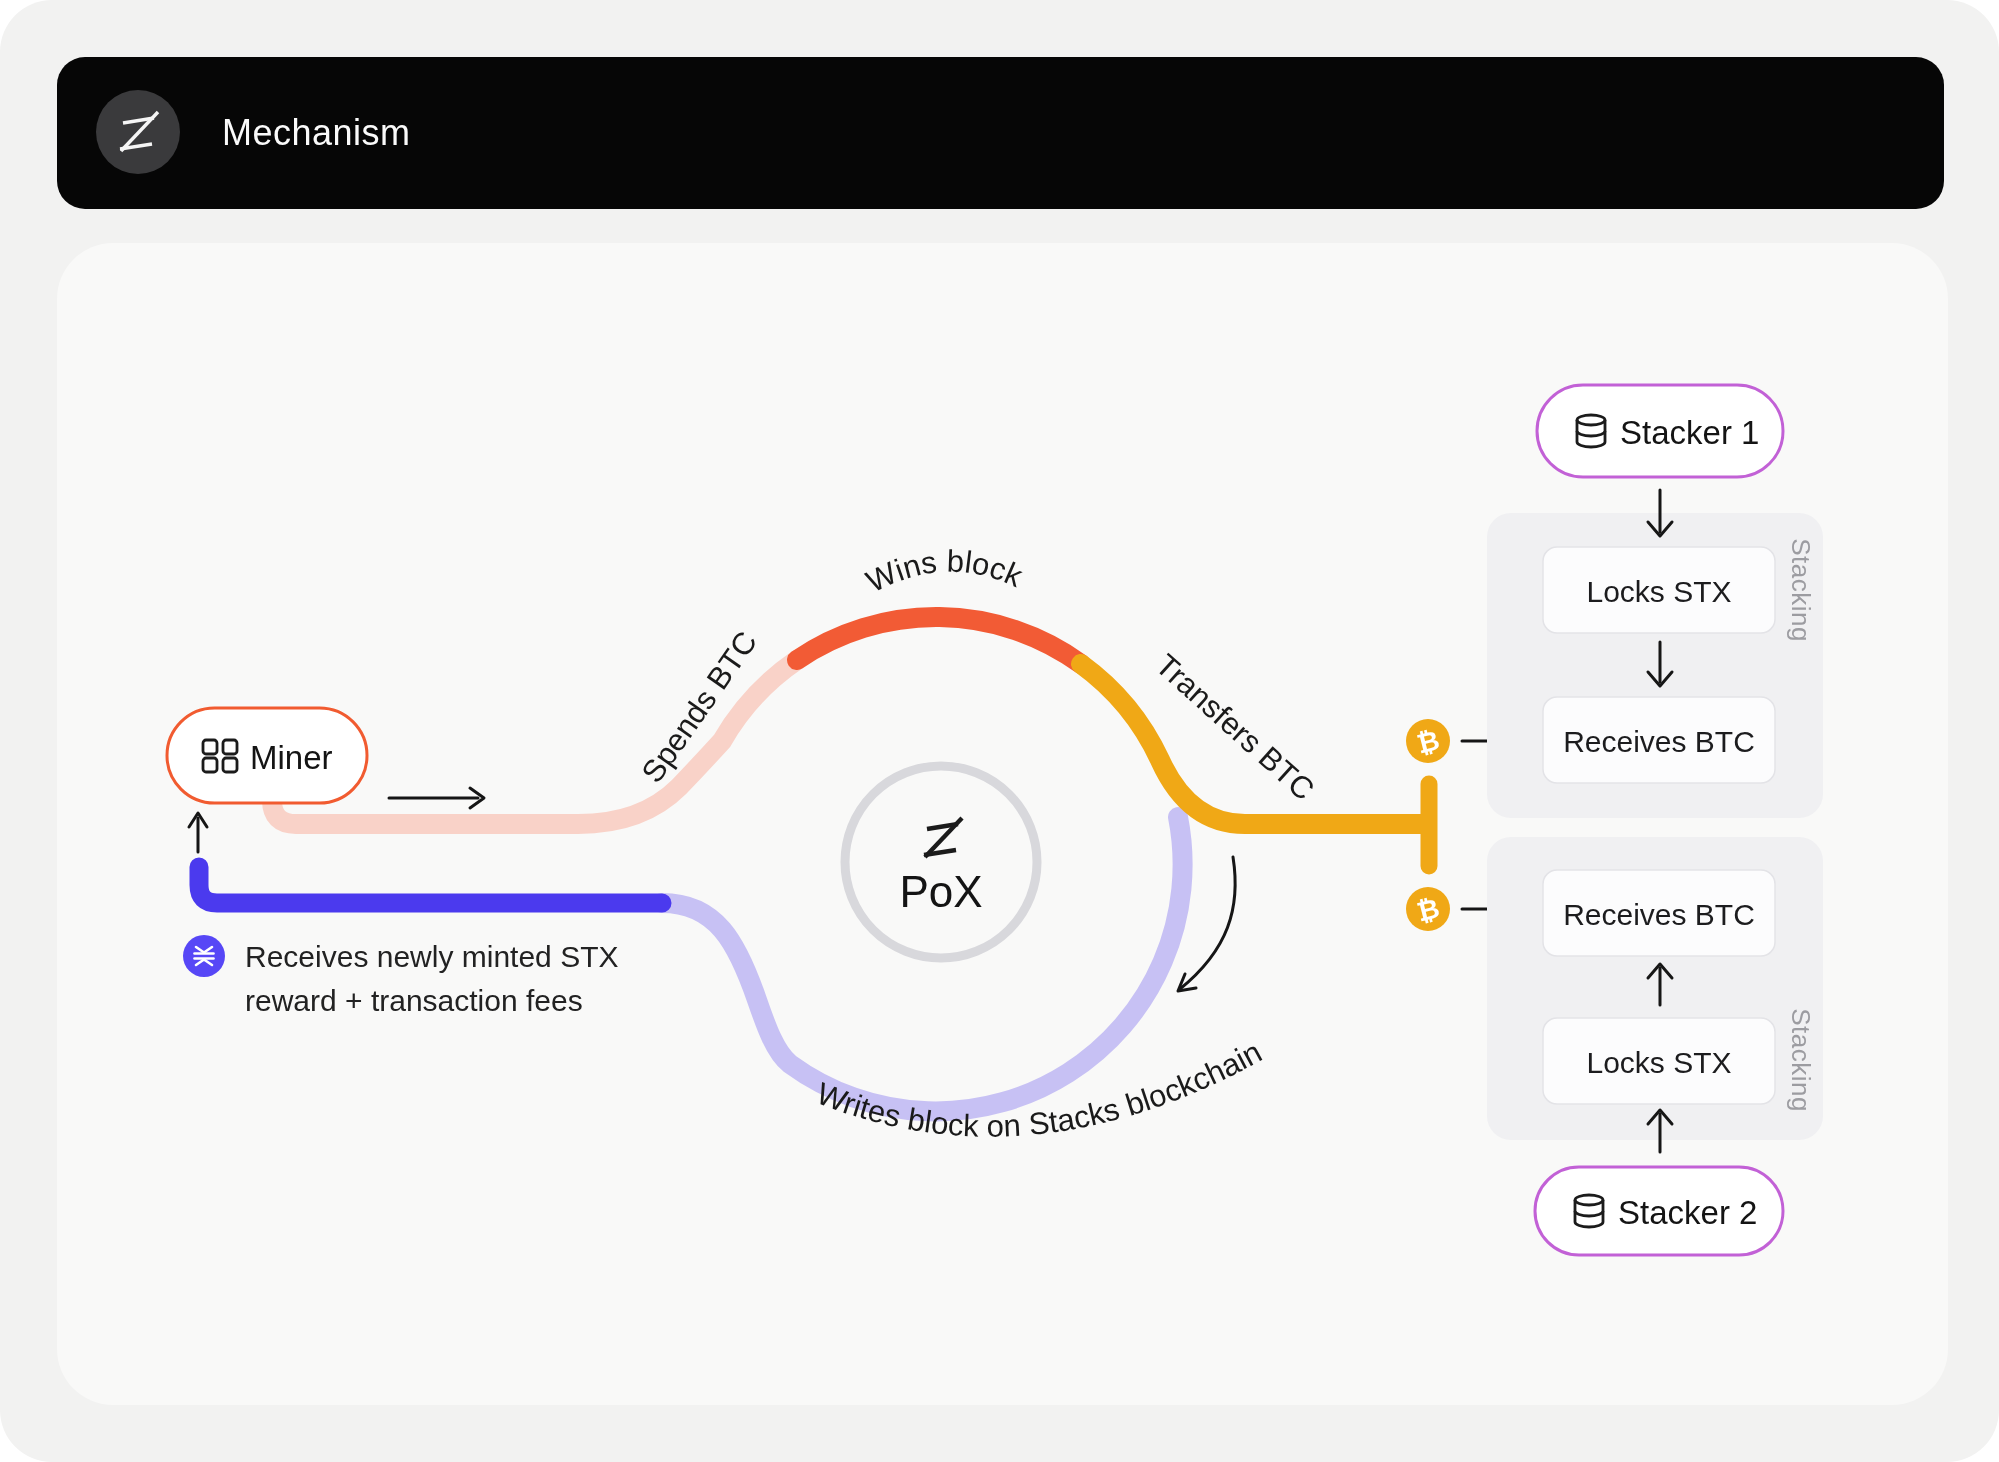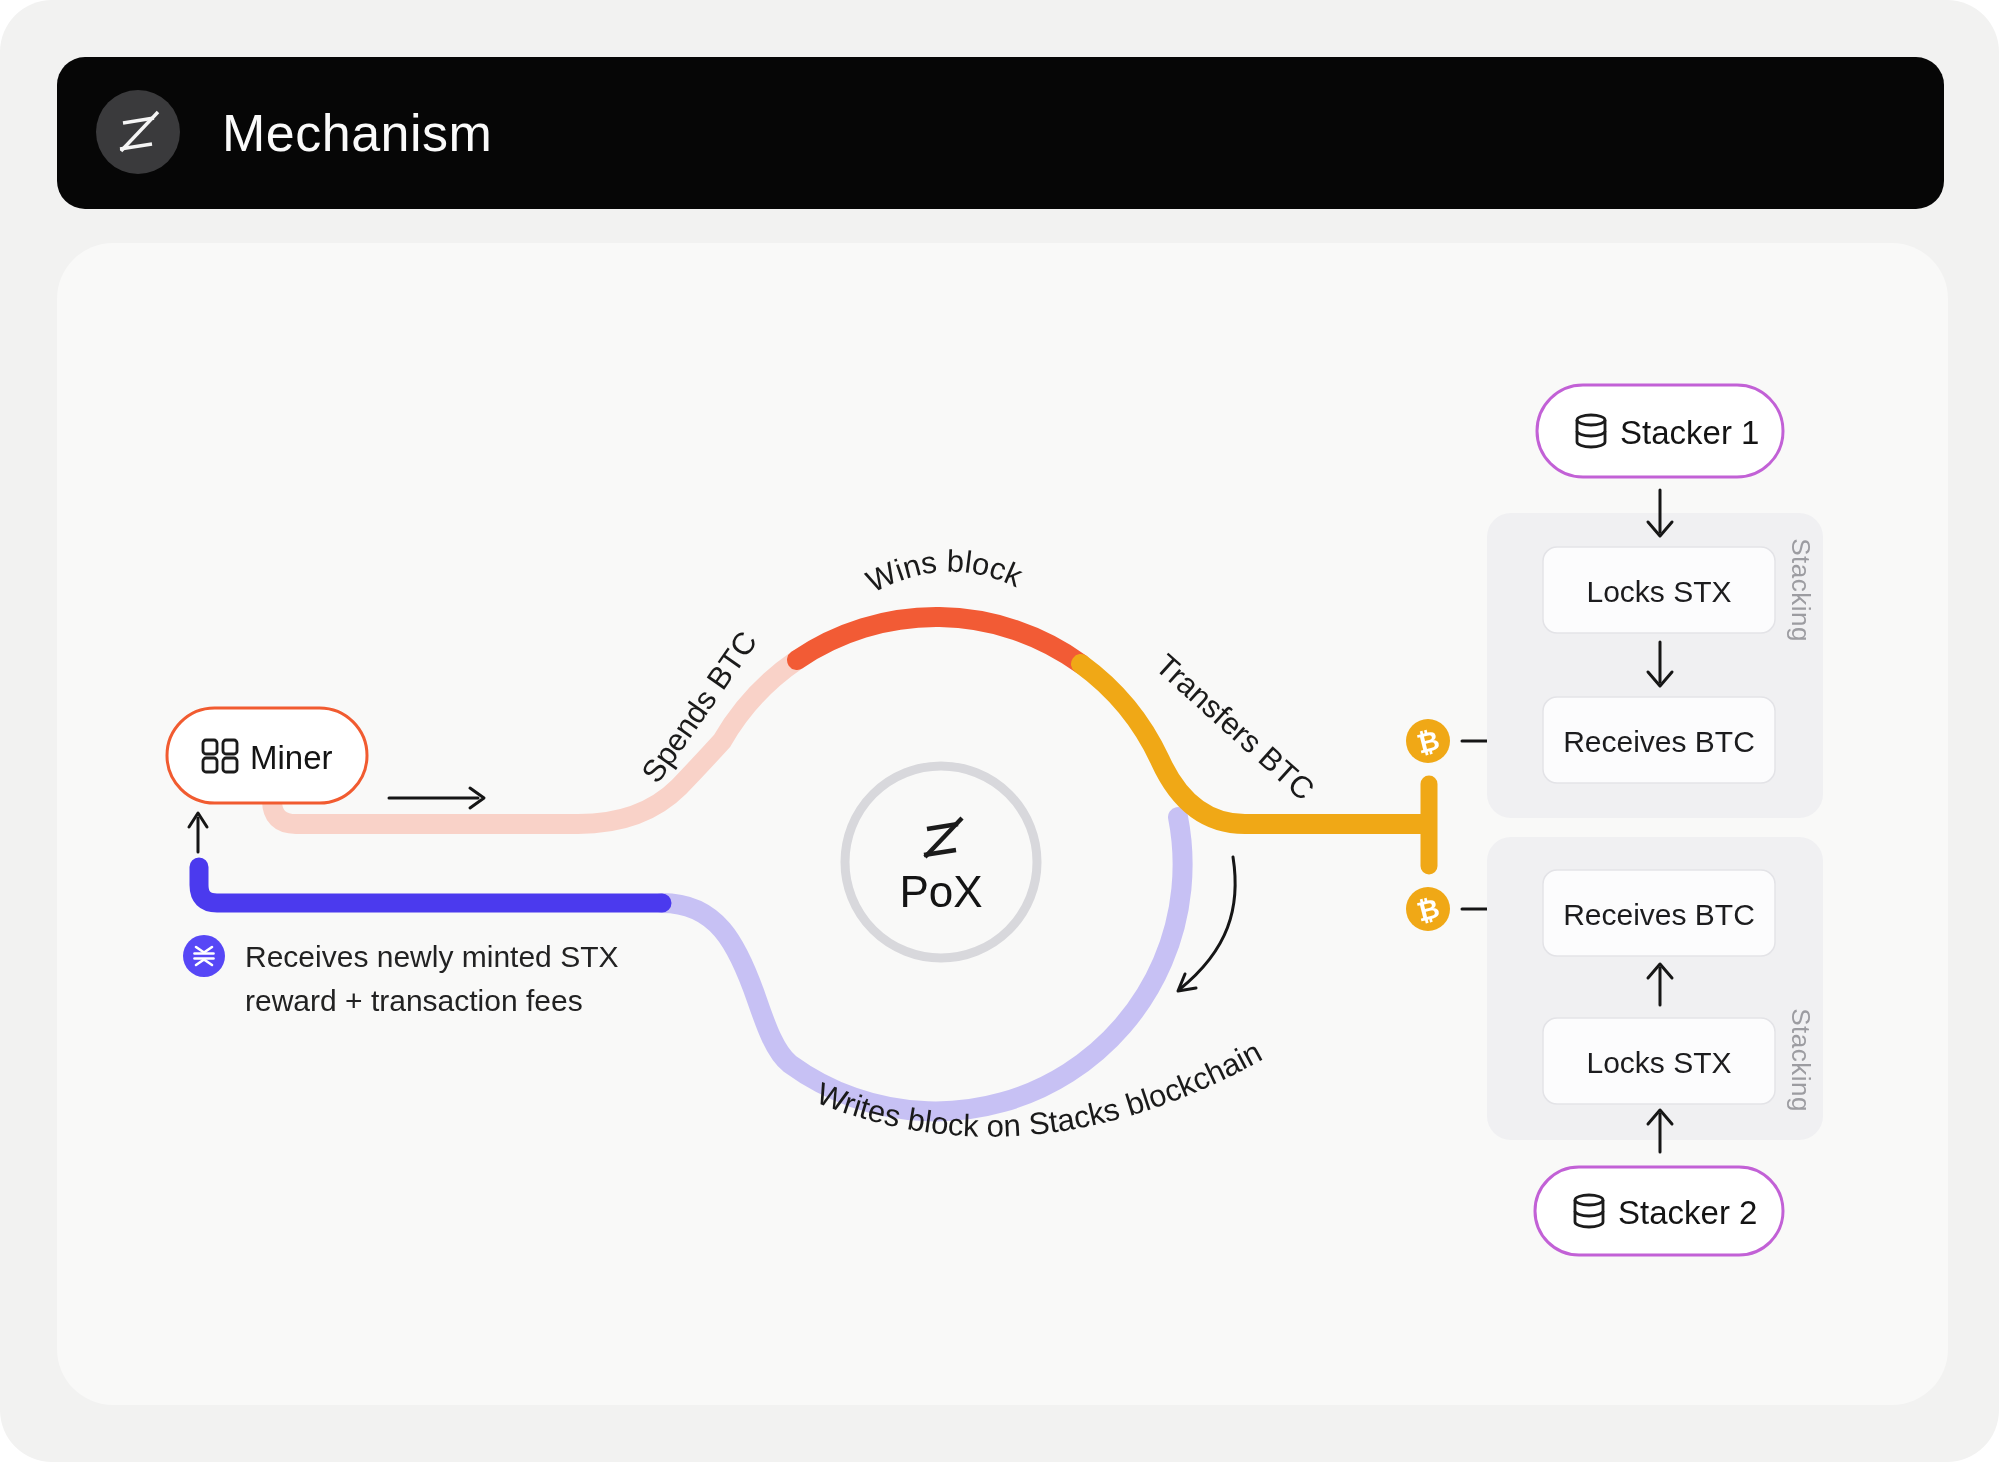--- a/index.html
+++ b/index.html
@@ -7,21 +7,21 @@
   body{font-family:"Liberation Sans","DejaVu Sans",sans-serif;}
 
   .page{position:absolute;inset:0;background:var(--page-bg);border-radius:52px;}
 
   .header{position:absolute;left:57px;top:57px;width:1887px;height:152px;
           background:var(--header-bg);border-radius:28px;display:flex;align-items:center;}
   .logo-circle{position:absolute;left:39px;top:33px;width:84px;height:84px;border-radius:50%;
                background:var(--logo-circle);display:flex;align-items:center;justify-content:center;}
   .logo-circle svg{display:block;}
   .header-title{position:absolute;left:165px;top:0;height:152px;display:flex;align-items:center;
-                color:#fafafa;font-size:52px;font-weight:500;letter-spacing:0.5px;}
+                color:#fafafa;font-size:36px;font-weight:500;letter-spacing:0.5px;}
 
   .card{position:absolute;left:57px;top:243px;width:1891px;height:1162px;
         background:var(--card-bg);border-radius:56px;}
 
   svg.diagram{position:absolute;left:0;top:0;width:1999px;height:1462px;}
 
   
   .flow{fill:none;stroke-linecap:round;}
   .flow-pink{stroke:var(--pink);stroke-width:20px;}
   .flow-orange{stroke:var(--orange);stroke-width:20px;}

